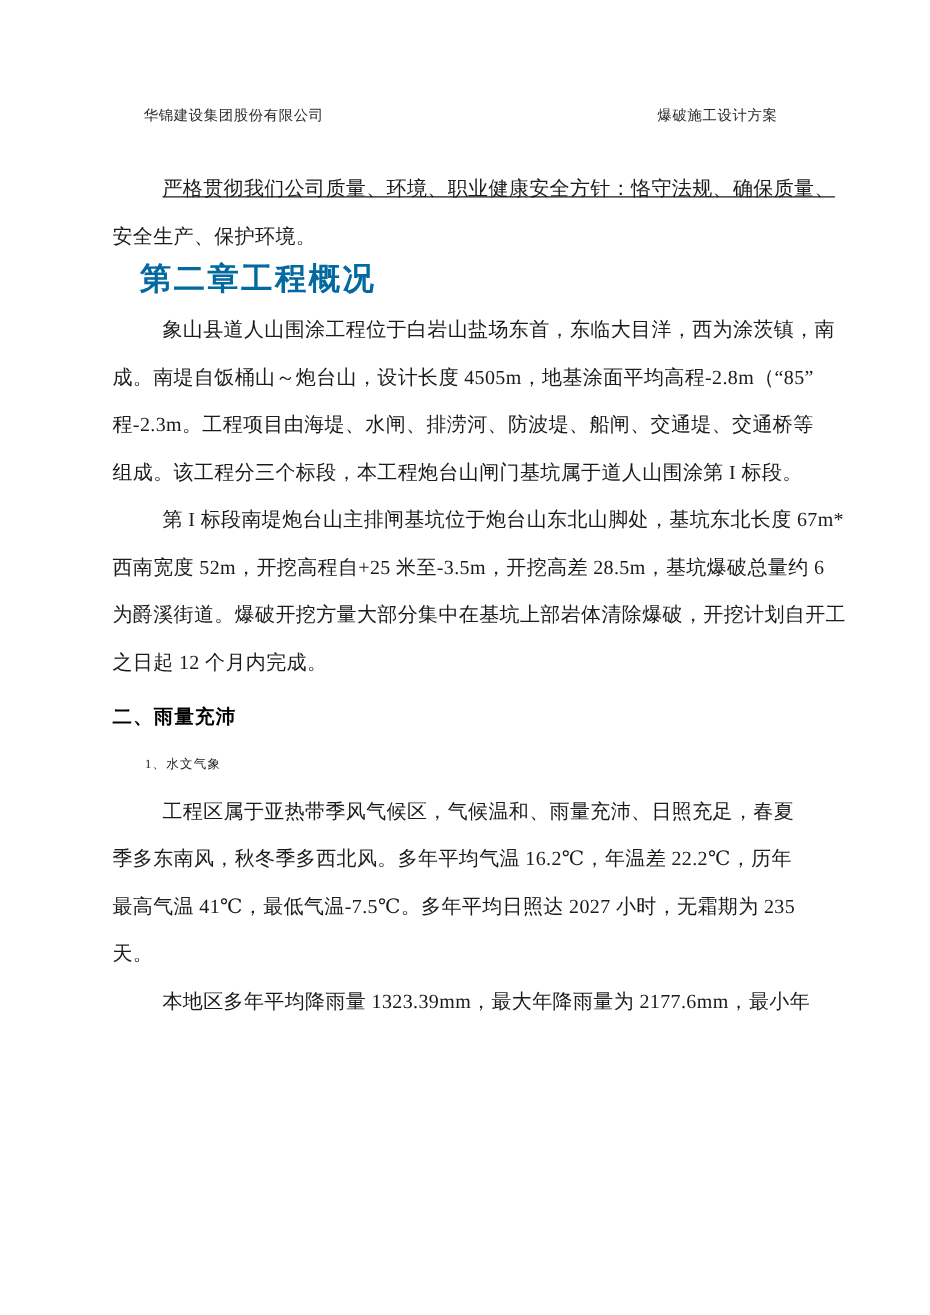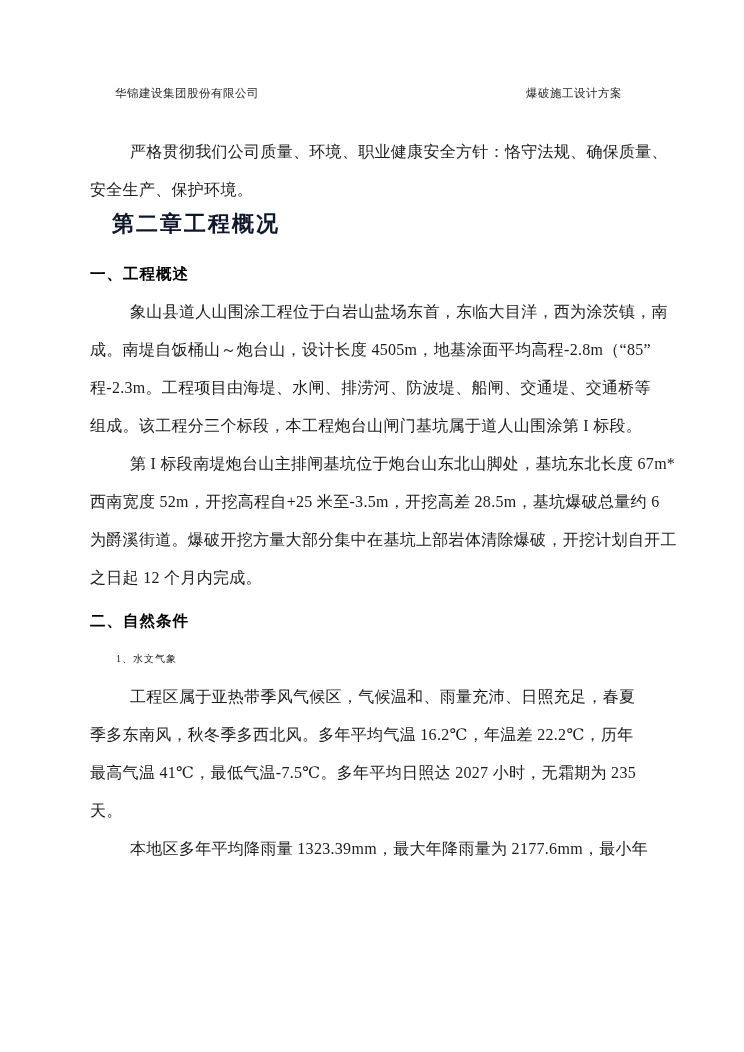--- a/index.html
+++ b/index.html
@@ -45,30 +45,30 @@
     color: #1b1b1b;
   }
   .doc-line {
     font-size: 16px;
     line-height: 38px;
     height: 38px;
     letter-spacing: 0.3px;
     white-space: nowrap;
     color: #1b1b1b;
   }
-  .doc-line.first-after-heading { margin-top: 5px; }
+  .doc-line.first-after-heading { margin-top: 5px; text-decoration: underline; }
   .doc-line.para-start { text-indent: 40px; }
   .doc-line.para1-start { margin-top: 7px; }
   .chapter-title {
-    font-size: 22px;
+    font-size: 25px;
     line-height: 30px;
     font-weight: bold;
     margin: 0 0 0 22px;
     letter-spacing: 2px;
-    color: #0f172a;
+    color: #0369a1;
   }
   .section-heading {
     font-size: 15.5px;
     line-height: 24px;
     font-weight: bold;
     letter-spacing: 1px;
     color: #000000;
   }
   .section-heading.overview { margin-top: 23px; }
   .section-heading.nature { margin-top: 12px; }
@@ -92,33 +92,32 @@
   </div>
 
   <div class="content">
 
 
     <div class="doc-line para-start first-after-heading">严格贯彻我们公司质量、环境、职业健康安全方针：恪守法规、确保质量、</div>
     <div class="doc-line">安全生产、保护环境。</div>
 
     <div class="chapter-title">第二章工程概况</div>
 
-    <div class="section-heading overview">一、工程概述</div>
 
     <div class="doc-line para-start para1-start">象山县道人山围涂工程位于白岩山盐场东首，东临大目洋，西为涂茨镇，南</div>
     <div class="doc-line">成。南堤自饭桶山～炮台山，设计长度 4505m，地基涂面平均高程-2.8m（“85”</div>
     <div class="doc-line">程-2.3m。工程项目由海堤、水闸、排涝河、防波堤、船闸、交通堤、交通桥等</div>
     <div class="doc-line">组成。该工程分三个标段，本工程炮台山闸门基坑属于道人山围涂第 I 标段。</div>
 
     <div class="doc-line para-start">第 I 标段南堤炮台山主排闸基坑位于炮台山东北山脚处，基坑东北长度 67m*</div>
     <div class="doc-line">西南宽度 52m，开挖高程自+25 米至-3.5m，开挖高差 28.5m，基坑爆破总量约 6</div>
     <div class="doc-line">为爵溪街道。爆破开挖方量大部分集中在基坑上部岩体清除爆破，开挖计划自开工</div>
     <div class="doc-line">之日起 12 个月内完成。</div>
 
-    <div class="section-heading nature">二、自然条件</div>
+    <div class="section-heading nature">二、雨量充沛</div>
 
     <div class="sub-heading">1、水文气象</div>
 
     <div class="doc-line para-start">工程区属于亚热带季风气候区，气候温和、雨量充沛、日照充足，春夏</div>
     <div class="doc-line">季多东南风，秋冬季多西北风。多年平均气温 16.2℃，年温差 22.2℃，历年</div>
     <div class="doc-line">最高气温 41℃，最低气温-7.5℃。多年平均日照达 2027 小时，无霜期为 235</div>
     <div class="doc-line">天。</div>
 
     <div class="doc-line para-start">本地区多年平均降雨量 1323.39mm，最大年降雨量为 2177.6mm，最小年</div>
 

